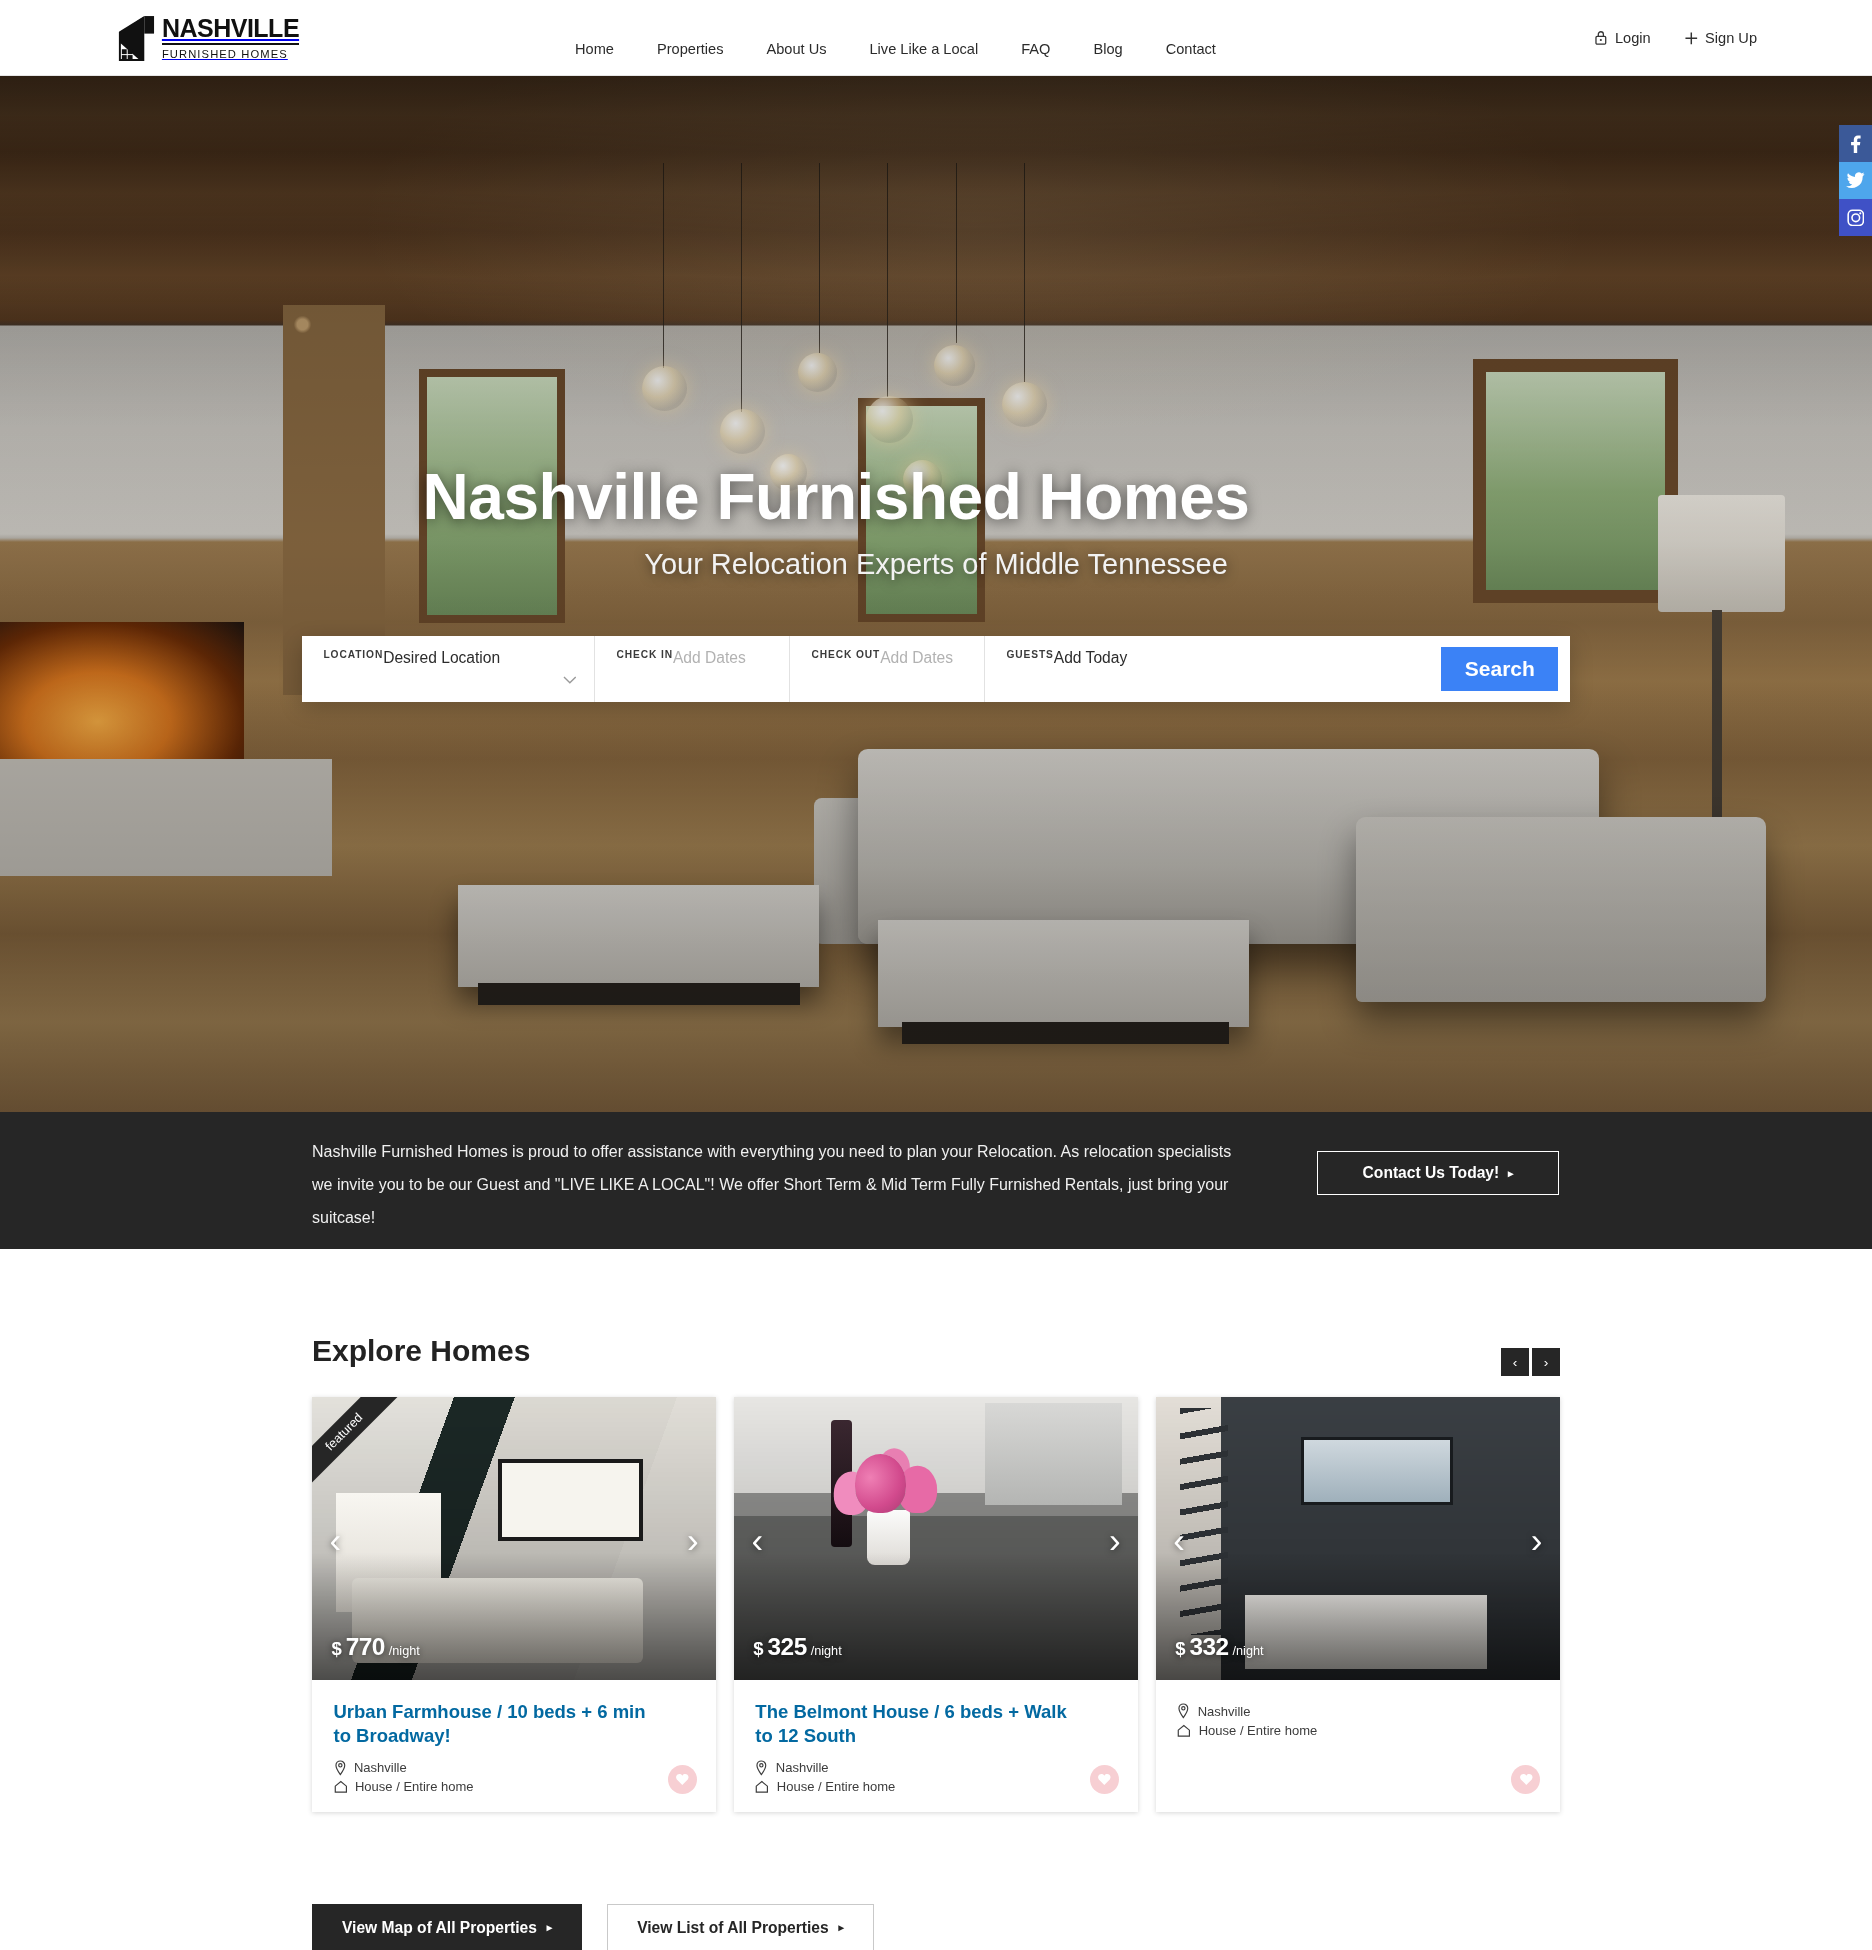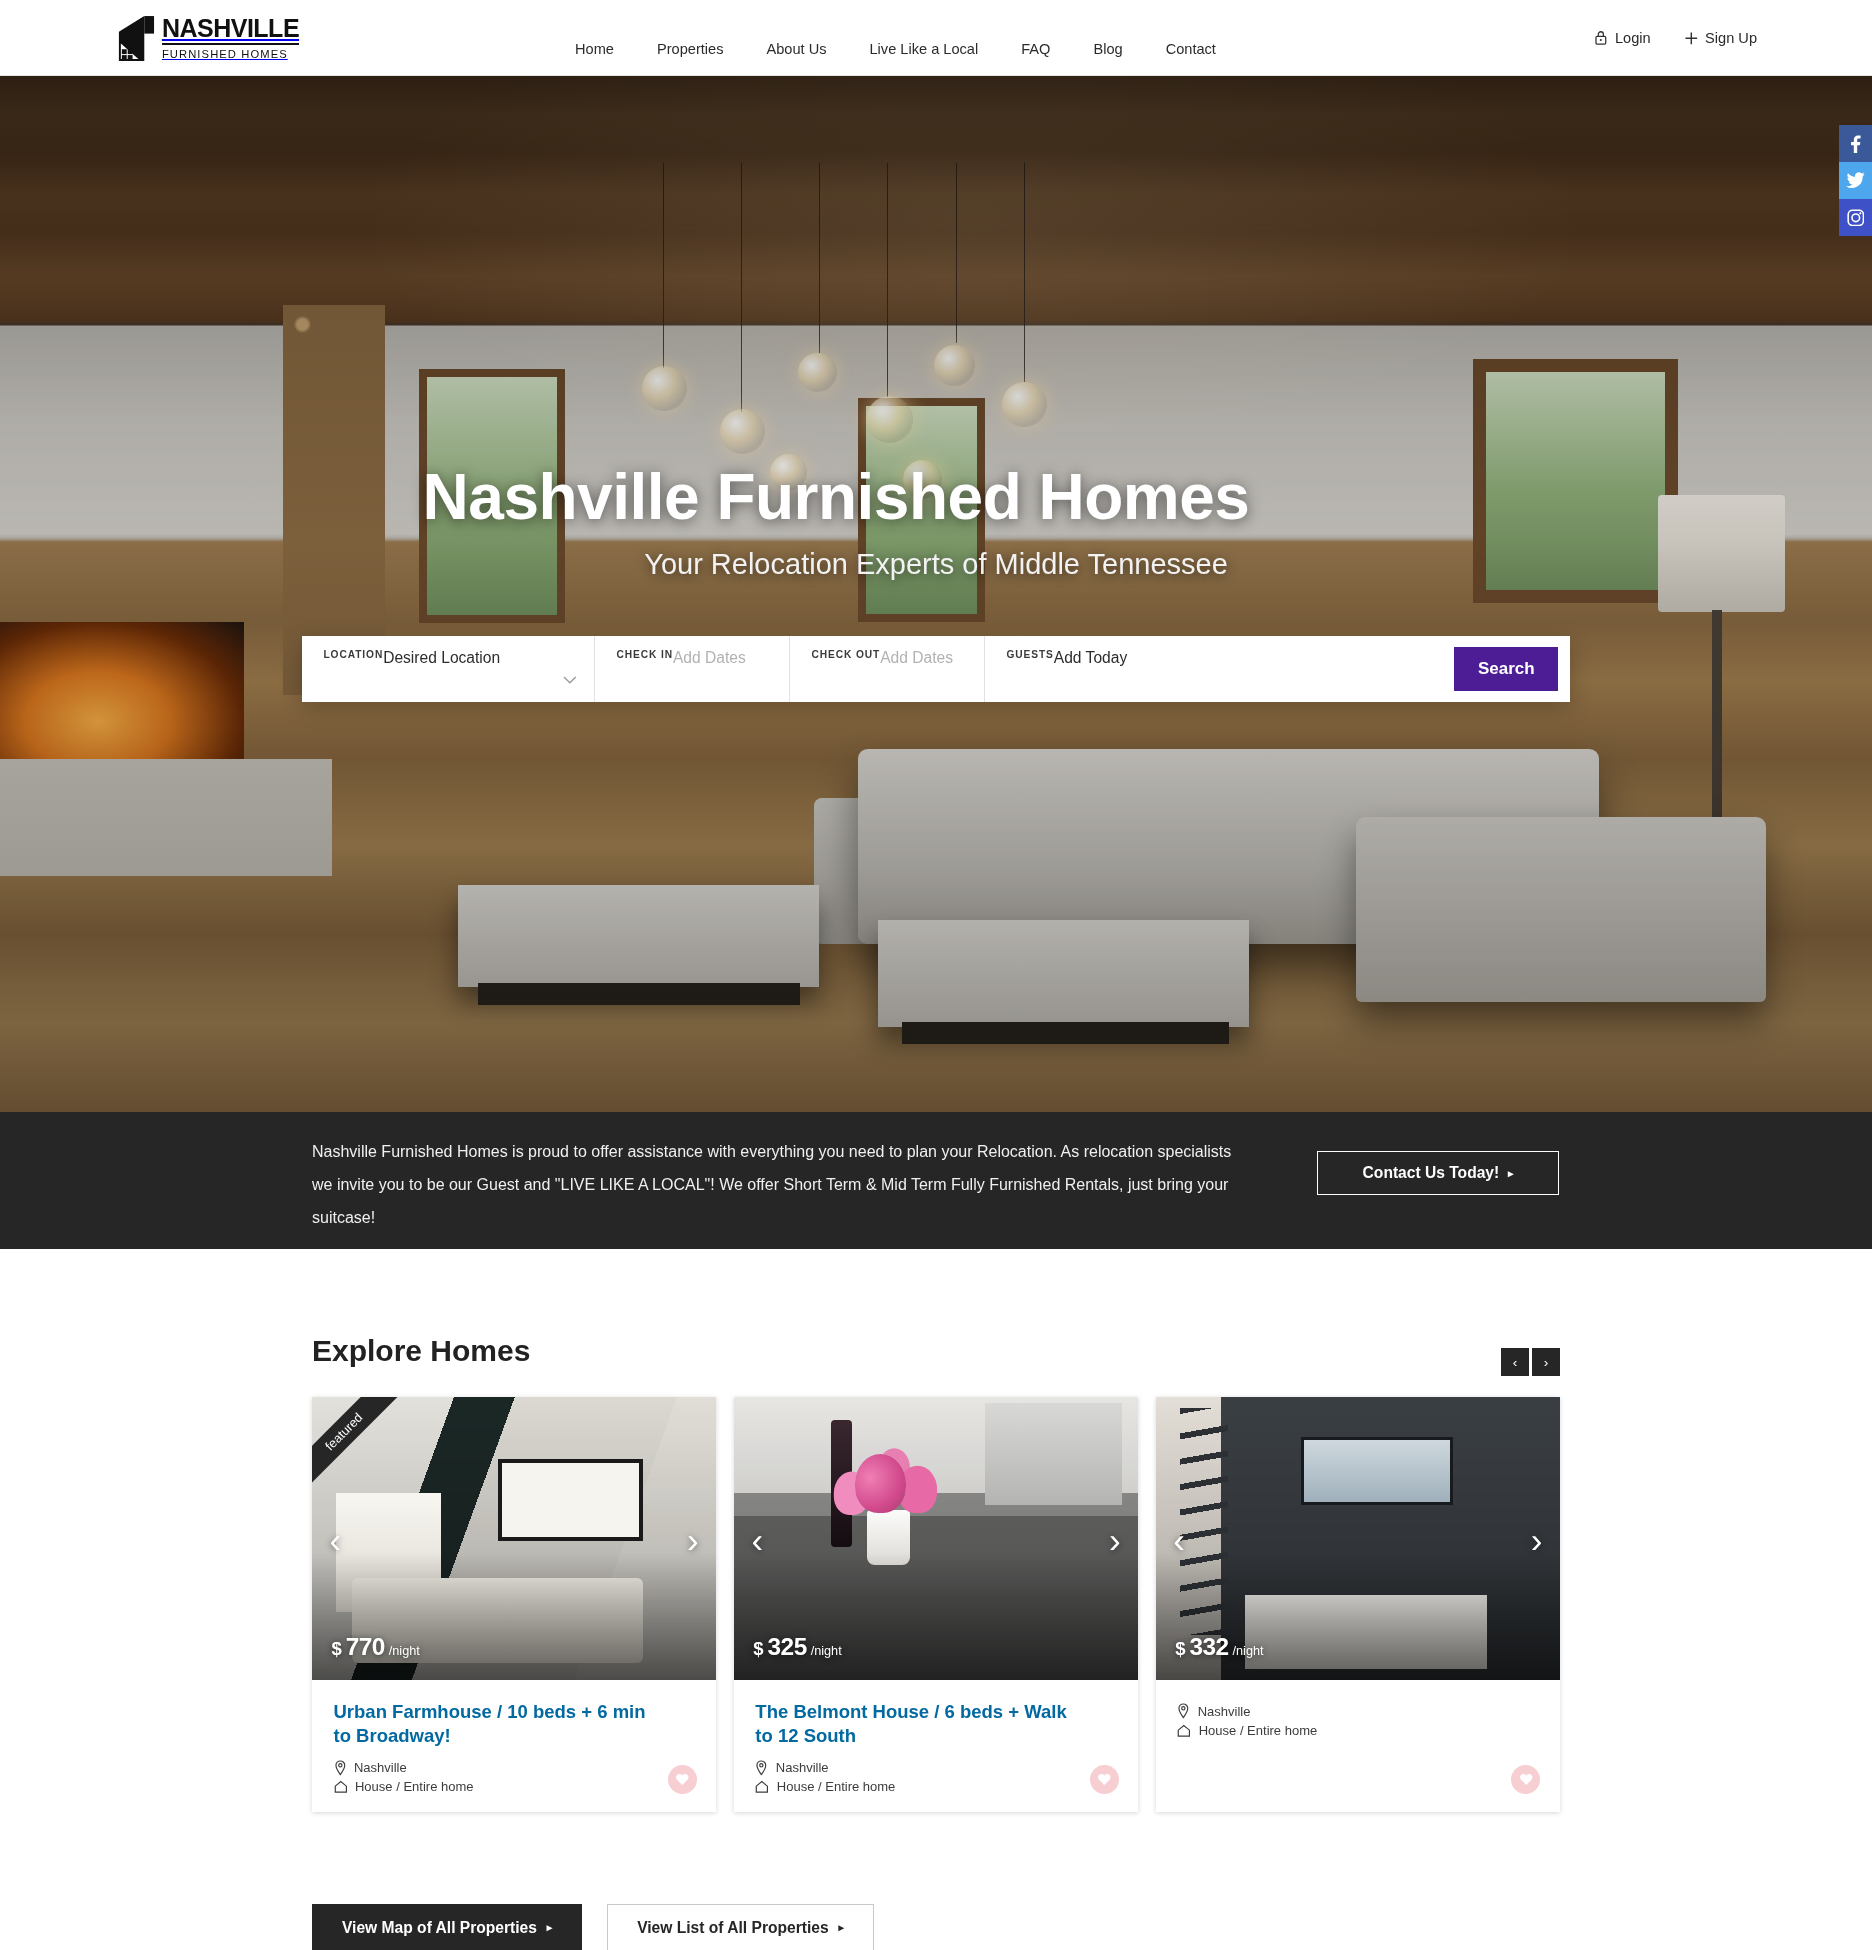--- a/index.html
+++ b/index.html
@@ -250,25 +250,25 @@
   .sf-loc  { width: 293px; }
   .sf-in   { width: 195px; }
   .sf-out  { width: 195px; }
   .sf-guest{ width: 195px; flex: 1; }
   .chev {
     position: absolute;
     right: 17.6px; top: 35px;
     color: #9a9a9a;
   }
   .search-btn {
-    width: 104px;
+    width: 117px;
     margin: 10.7px 11.7px 10.7px 0;
-    background: #4c1d95;
+    background: #3b82f6;
     color: #ffffff;
-    font-size: 17px;
+    font-size: 21px;
     font-weight: 700;
     border: none;
     cursor: pointer;
     font-family: inherit;
   }
 
   
   .social {
     position: absolute;
     right: 0; top: 125px;

